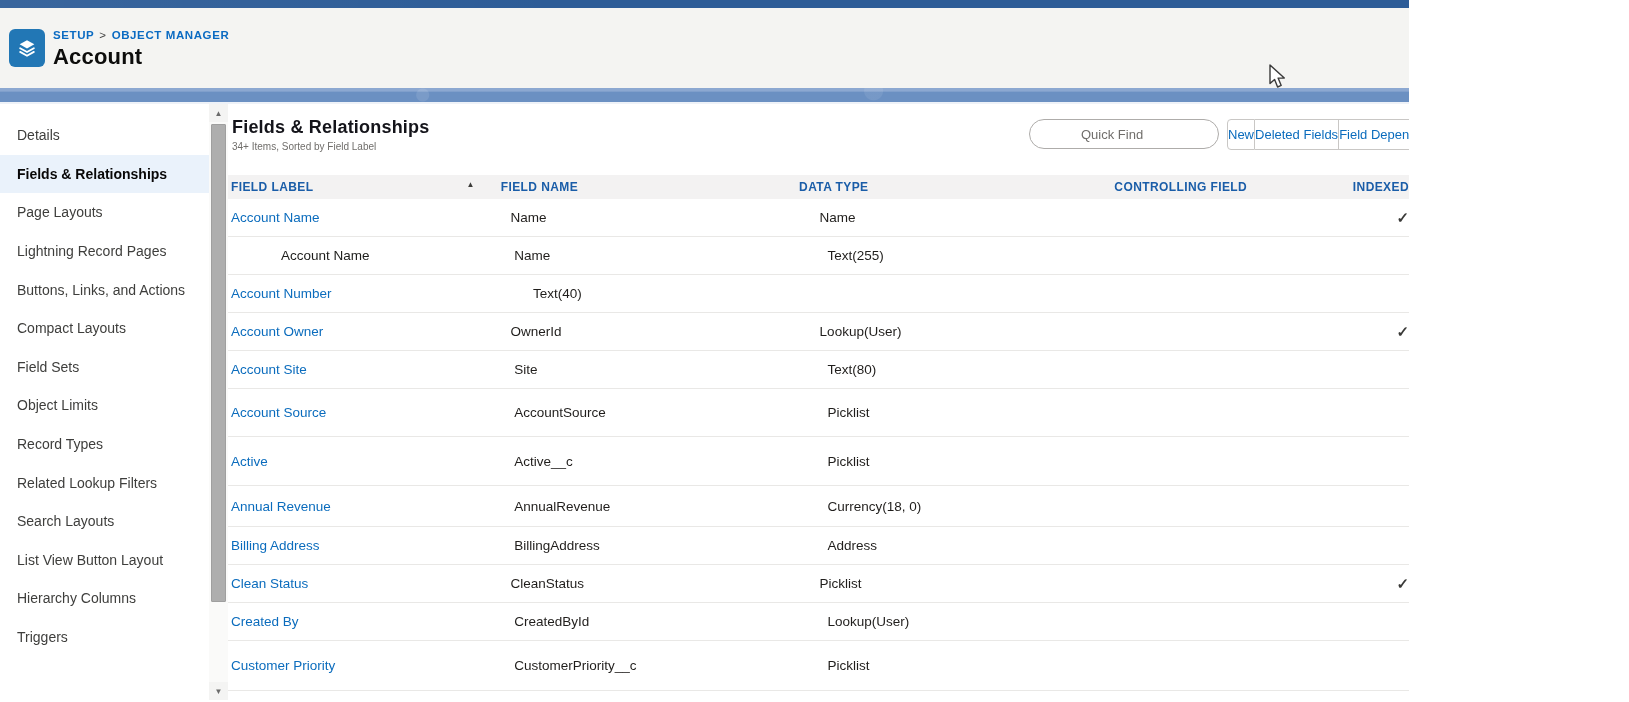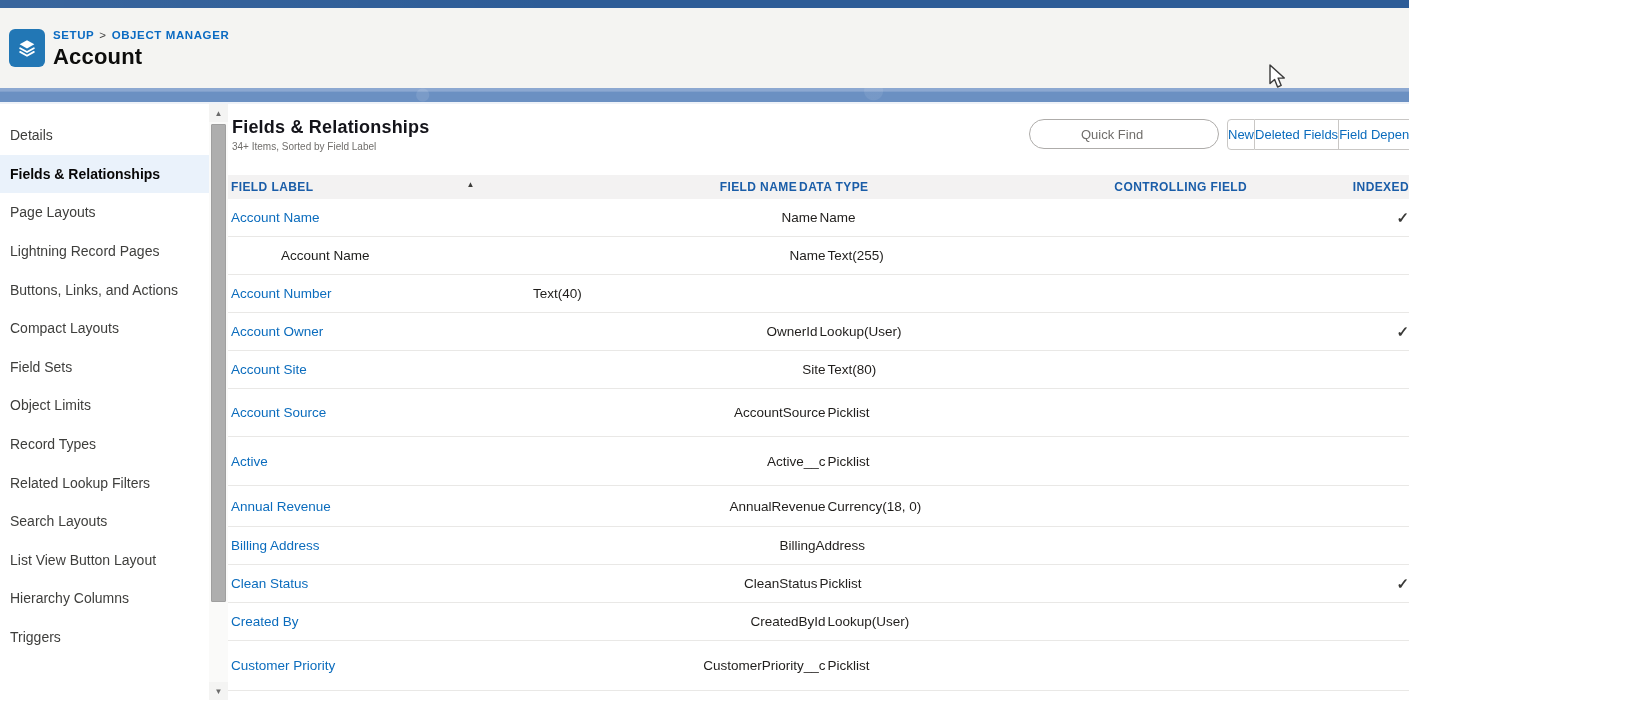--- a/index.html
+++ b/index.html
@@ -17,21 +17,21 @@
   .breadcrumb .sep { color: #444; font-weight: normal; }
   .page-title { font-size: 22px; font-weight: bold; color: #0d0d0c; margin-top: 3px; letter-spacing: .2px; }
   .brand-band { height: 16px; background: linear-gradient(180deg, #8ca8d1 0%, #8ca8d1 22%, #6b90c2 30%, #6b90c2 100%); border-bottom: 2px solid #eef2f8; position: relative; overflow: hidden; }
   .brand-band::after { content: ""; position: absolute; inset: 0; background: radial-gradient(circle at 30% 50%, rgba(255,255,255,.10) 0 6px, transparent 7px), radial-gradient(circle at 62% 20%, rgba(255,255,255,.08) 0 9px, transparent 10px); }
 
   
   .body-wrap { display: flex; height: 596px; background: #fff; }
 
   
   .sidebar { width: 209px; padding-top: 12px; flex: 0 0 auto; }
-  .nav-item { height: 38.6px; display: flex; align-items: center; padding-left: 10px; font-size: 14px; color: #3e3e3c; cursor: pointer; white-space: nowrap; }
+  .nav-item { height: 38.6px; display: flex; align-items: center; padding-left: 17px; font-size: 14px; color: #3e3e3c; cursor: pointer; white-space: nowrap; }
   .nav-item.selected { background: #eaf2fb; font-weight: bold; color: #080707; }
 
   
   .sb-scroll { width: 19px; flex: 0 0 auto; background: #fafaf9; position: relative; }
   .sb-btn { height: 18px; display: flex; align-items: center; justify-content: center; font-size: 8px; color: #6b6b6b; background: #f4f4f3; }
   .sb-btn.down { position: absolute; bottom: 0; left: 0; right: 0; }
   .sb-thumb { position: absolute; top: 20px; left: 2px; width: 15px; height: 478px; background: #aeaeae; border: 1px solid #9f9f9f; border-radius: 1px; }
 
   
   .main { flex: 1 1 auto; position: relative; overflow: hidden; }
@@ -45,21 +45,21 @@
   .search-box input::placeholder { color: #706e6b; opacity: 1; }
 
   .btn-group { position: absolute; left: 999px; top: 15px; right: -24px; height: 31px; display: flex; }
   .btn { background: #fff; border: 1px solid #c9c7c5; border-left-width: 0; color: #0b6cbd; font-size: 13px; display: flex; align-items: center; justify-content: center; cursor: pointer; white-space: nowrap; font-family: "Liberation Sans", sans-serif; }
   .btn:first-child { border-left-width: 1px; border-radius: 4px 0 0 4px; }
   .btn.filler { flex: 1 1 auto; cursor: default; }
 
   
   .tbl-header { display: flex; height: 24px; background: #f3f2f2; align-items: center; font-size: 12px; font-weight: bold; color: #1a5da8; letter-spacing: .4px; }
   .col-label { width: 303px; padding-left: 3px; display: flex; align-items: flex-start; gap: 11px; }
-  .col-name  { width: 334px; padding-left: 2px; text-align: right; }
+  .col-name  { width: 334px; padding-left: 2px; }
   .col-type  { width: 353px; padding-left: 2px; }
   .col-ctrl  { width: 267px; padding-left: 2px; }
   .col-idx   { flex: 1; padding-left: 2px; }
   .sort-arrow { margin-left: auto; margin-right: 24px; font-size: 8px; color: #3c3c3a; }
 
   .tbl-row { display: flex; align-items: center; height: 38px; border-bottom: 1px solid #e9e8e6; font-size: 13.5px; color: #201e1c; background: #fff; }
   .tbl-row:nth-child(6)  { height: 48px; }
   .tbl-row:nth-child(7)  { height: 49px; }
   .tbl-row:nth-child(8)  { height: 41px; }
   .tbl-row:nth-child(12) { height: 50px; }
@@ -256,20 +256,21 @@
             <div class="col-name">AnnualRevenue</div>
             <div class="col-type">Currency(18, 0)</div>
             <div class="col-ctrl"></div>
             <div class="col-idx"></div>
           </div>
           <div class="tbl-row">
             <div class="col-label cell-label">
               <span class="field-link">Billing Address</span>
             </div>
             <div class="col-name">BillingAddress</div>
+            <div class="col-type">Address</div>
             <div class="col-ctrl"></div>
             <div class="col-idx"></div>
           </div>
           <div class="tbl-row">
             <div class="col-label cell-label">
               <span class="field-link">Clean Status</span>
             </div>
             <div class="col-name">CleanStatus</div>
             <div class="col-type">Picklist</div>
             <div class="col-ctrl"></div>

